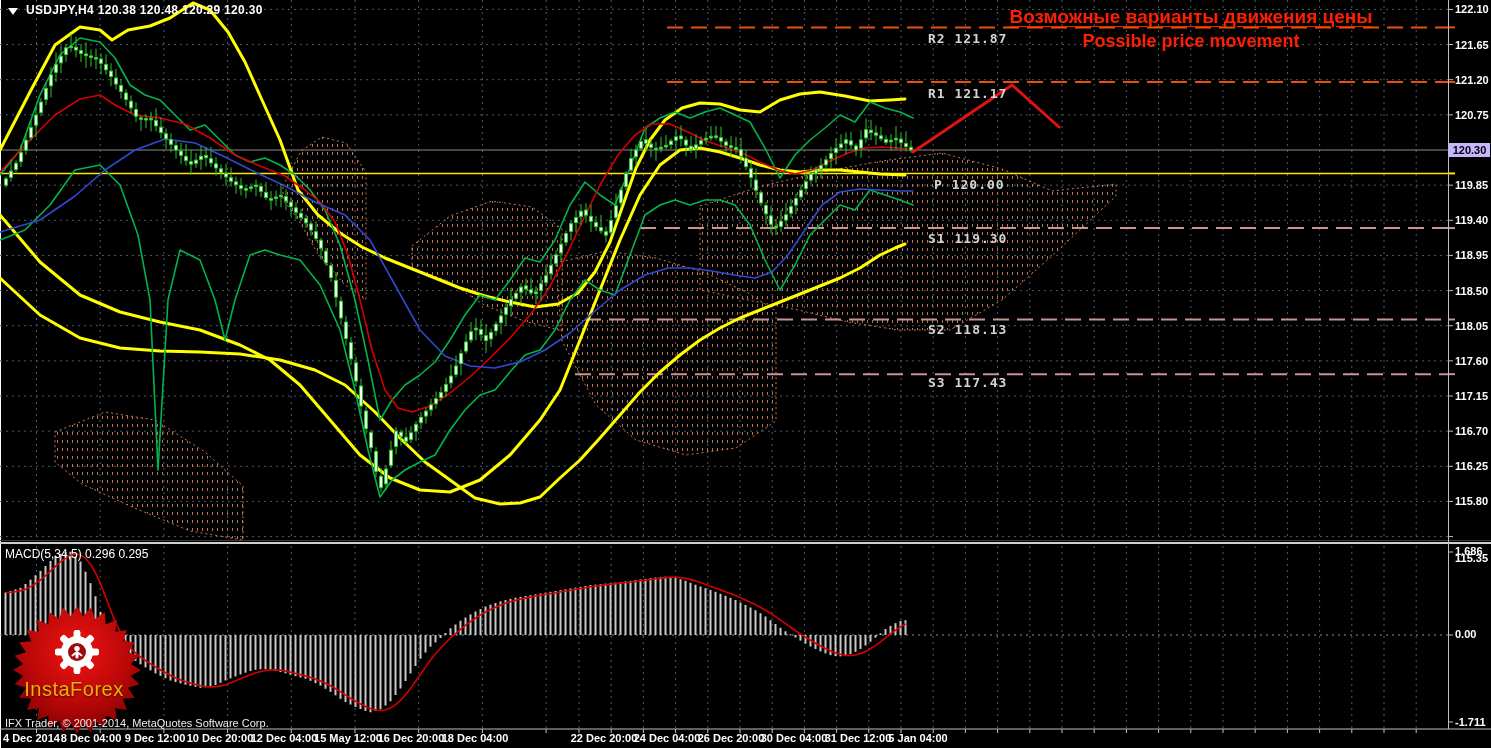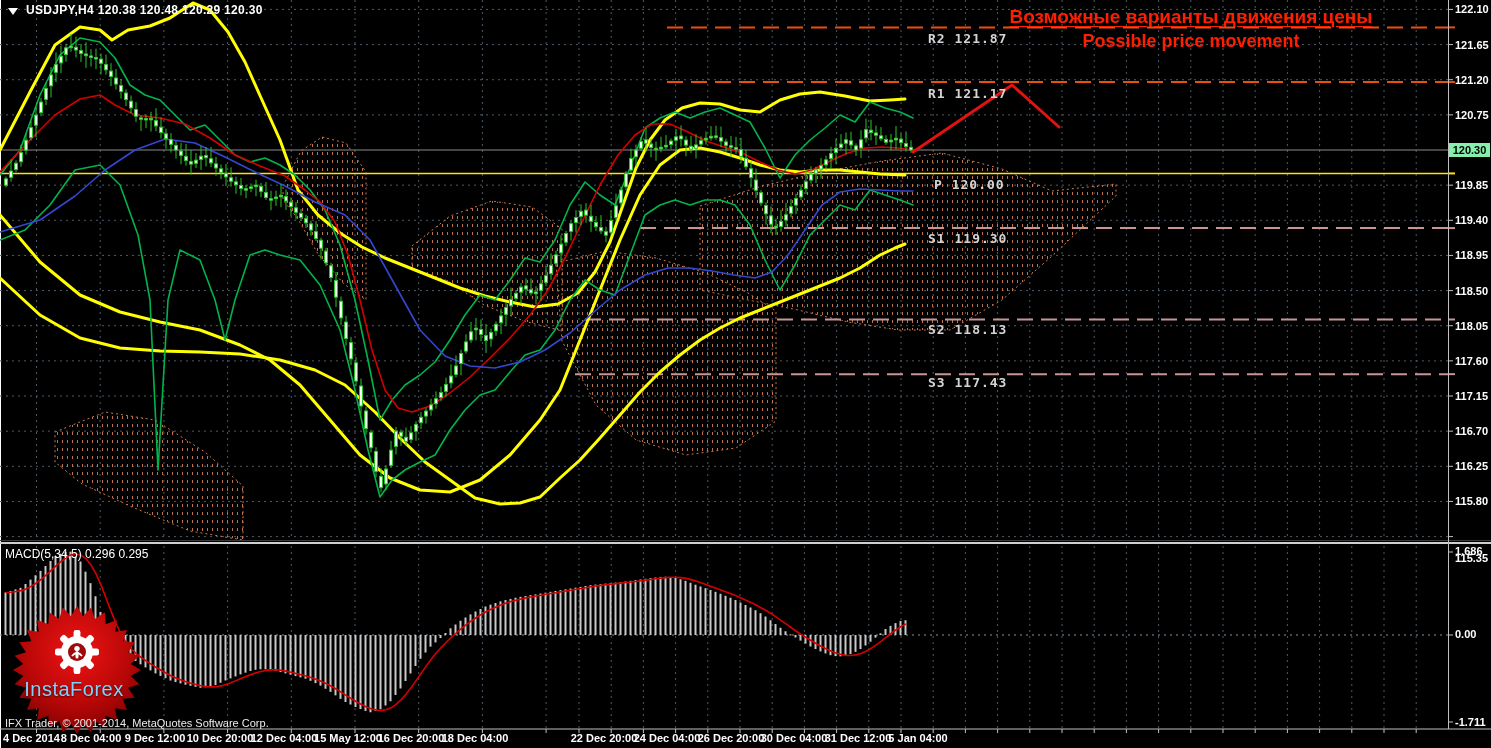--- a/index.html
+++ b/index.html
@@ -12,25 +12,25 @@
           border-top:7px solid #fff;display:inline-block;margin:2px 8px 0 3px;}
   .ann{position:absolute;left:985px;width:412px;text-align:center;z-index:30;
        color:#FF1E00;font-family:"Liberation Sans",sans-serif;font-weight:700;}
   .ann-ru{top:6px;font-size:19px;text-decoration:underline;text-underline-offset:3px;}
   .ann-en{top:31px;font-size:18px;}
   .pivot-label{position:absolute;left:928px;color:#D4D4D4;font:700 13px "DejaVu Sans Mono",monospace;
                letter-spacing:1px;z-index:25;white-space:pre;}
   .macd-title{position:absolute;left:5px;top:547px;color:#fff;font:400 12px "Liberation Sans",sans-serif;z-index:25;}
   .axis-label{position:absolute;left:1455px;color:#fff;font:700 11px "Liberation Sans",sans-serif;z-index:25;}
   .time-label{position:absolute;top:732px;color:#fff;font:700 11px "Liberation Sans",sans-serif;z-index:35;white-space:nowrap;}
-  .price-badge{position:absolute;left:1449px;top:143px;width:41px;height:14px;background:#86efac;color:#000;
+  .price-badge{position:absolute;left:1449px;top:143px;width:41px;height:14px;background:#c4b5fd;color:#000;
                font:700 11px/14px "Liberation Sans",sans-serif;text-align:center;z-index:28;}
   .footer-credit{position:absolute;left:5px;top:717px;color:#ECECEC;font:400 11px "Liberation Sans",sans-serif;z-index:40;}
   .logo-wrap{position:absolute;left:4px;top:598px;width:150px;height:150px;z-index:20;}
-  .logo-text{position:absolute;left:8px;top:678px;width:132px;text-align:center;color:#7dd3fc;z-index:21;
+  .logo-text{position:absolute;left:8px;top:678px;width:132px;text-align:center;color:#eab308;z-index:21;
              font:400 20px "Liberation Sans",sans-serif;letter-spacing:.5px;text-shadow:0 1px 2px rgba(0,0,0,.6);}
 </style>
 </head>
 <body>
 
 <div class="screen">
 
   <svg id="plot" width="1491" height="748" viewBox="0 0 1491 748">
     <defs>
       <pattern id="hatch" width="5" height="8" patternUnits="userSpaceOnUse">

